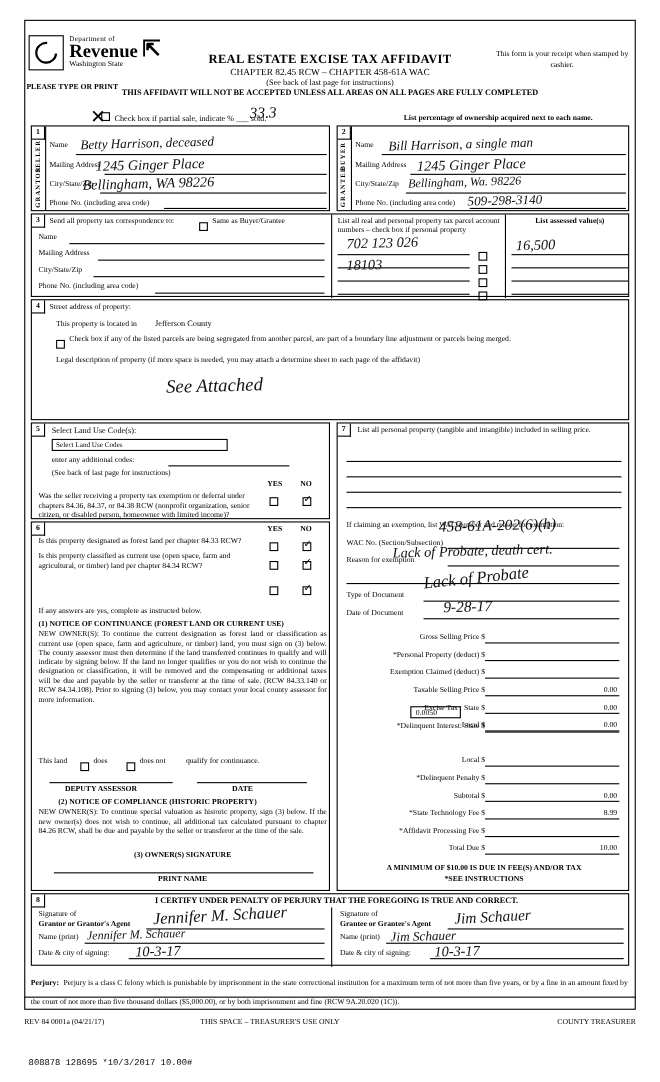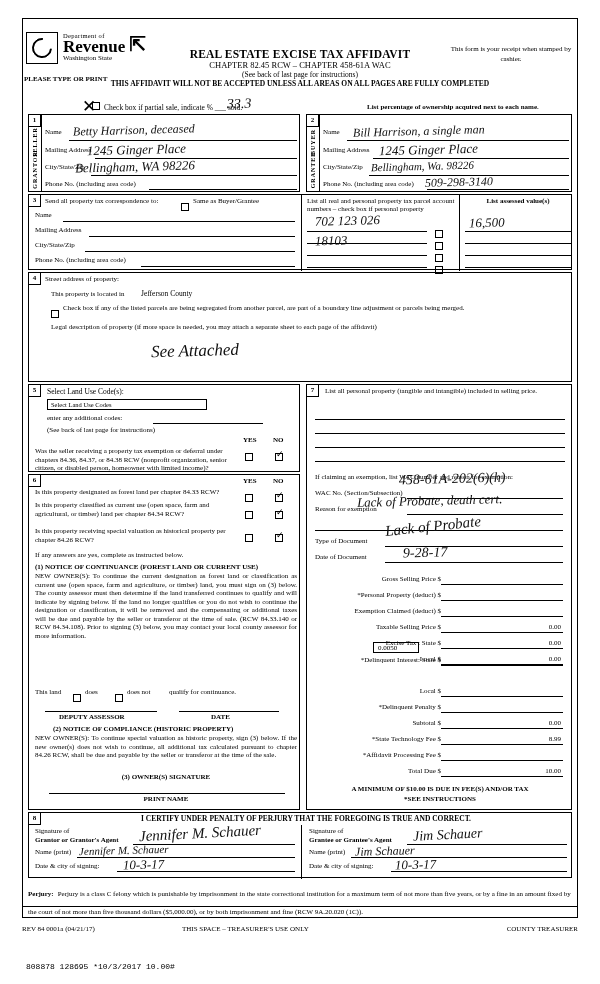--- a/index.html
+++ b/index.html
@@ -169,21 +169,21 @@
       <div class="hand" style="position:absolute;left:440px;top:20px;font-size:13px;">16,500</div>
     </div>
 
     <div class="box" style="left:6px;top:254px;width:544px;height:110px;">
       <div class="num">4</div>
       <div class="fld" style="left:16px;top:2px;">Street address of property:</div>
       <div class="fld" style="left:22px;top:17px;">This property is located in</div>
       <div class="fld" style="left:112px;top:16px;font-size:7.5px;">Jefferson County</div>
       <span style="position:absolute;left:22px;top:31px;"><span class="cb"></span></span>
       <div class="fld" style="left:34px;top:31px;width:500px;">Check box if any of the listed parcels are being segregated from another parcel, are part of a boundary line adjustment or parcels being merged.</div>
-      <div class="fld" style="left:22px;top:50px;width:510px;">Legal description of property (if more space is needed, you may attach a separate sheet to each page of the affidavit)</div>
+      <div class="fld" style="left:22px;top:50px;width:510px;">Legal description of property (if more space is needed, you may attach a determine sheet to each page of the affidavit)</div>
       <div class="hand" style="position:absolute;left:122px;top:68px;font-size:17px;">See Attached</div>
     </div>
 
     <div class="box" style="left:6px;top:366px;width:272px;height:88px;">
       <div class="num">5</div>
       <div class="fld" style="left:18px;top:2px;font-size:7.5px;">Select Land Use Code(s):</div>
       <div class="box" style="left:18px;top:14px;width:160px;height:11px;">
         <span style="position:absolute;left:3px;top:1px;font-size:6.5px;">Select Land Use Codes</span>
       </div>
       <div class="fld" style="left:18px;top:29px;">enter any additional codes:</div>
@@ -202,21 +202,20 @@
       <div class="fld bold" style="left:244px;top:2px;">NO</div>
 
       <div class="fld" style="left:6px;top:13px;width:204px;line-height:8.5px;">Is this property designated as forest land per chapter 84.33 RCW?</div>
       <span style="position:absolute;left:216px;top:13px;"><span class="cb"></span></span>
       <span style="position:absolute;left:246px;top:13px;"><span class="chkmark"></span></span>
 
       <div class="fld" style="left:6px;top:26px;width:204px;line-height:8.5px;">Is this property classified as current use (open space, farm and agricultural, or timber) land per chapter 84.34 RCW?</div>
       <span style="position:absolute;left:216px;top:30px;"><span class="cb"></span></span>
       <span style="position:absolute;left:246px;top:30px;"><span class="chkmark"></span></span>
 
-      <div class="fld" style="left:6px;top:52px;width:204px;line-height:8.5px;">Is this property receiving special valuation as historical property per chapter 84.26 RCW?</div>
       <span style="position:absolute;left:216px;top:53px;"><span class="cb"></span></span>
       <span style="position:absolute;left:246px;top:53px;"><span class="chkmark"></span></span>
 
       <div class="fld" style="left:6px;top:76px;">If any answers are yes, complete as instructed below.</div>
       <div class="fld bold" style="left:6px;top:88px;width:260px;">(1) NOTICE OF CONTINUANCE (FOREST LAND OR CURRENT USE)</div>
       <div class="fld" style="left:6px;top:97px;width:262px;line-height:8.5px;text-align:justify;">NEW OWNER(S): To continue the current designation as forest land or classification as current use (open space, farm and agriculture, or timber) land, you must sign on (3) below. The county assessor must then determine if the land transferred continues to qualify and will indicate by signing below. If the land no longer qualifies or you do not wish to continue the designation or classification, it will be removed and the compensating or additional taxes will be due and payable by the seller or transferor at the time of sale. (RCW 84.33.140 or RCW 84.34.108). Prior to signing (3) below, you may contact your local county assessor for more information.</div>
 
       <div class="fld" style="left:6px;top:213px;">This land</div>
       <span style="position:absolute;left:44px;top:213px;"><span class="cb"></span></span>
       <div class="fld" style="left:56px;top:213px;">does</div>

